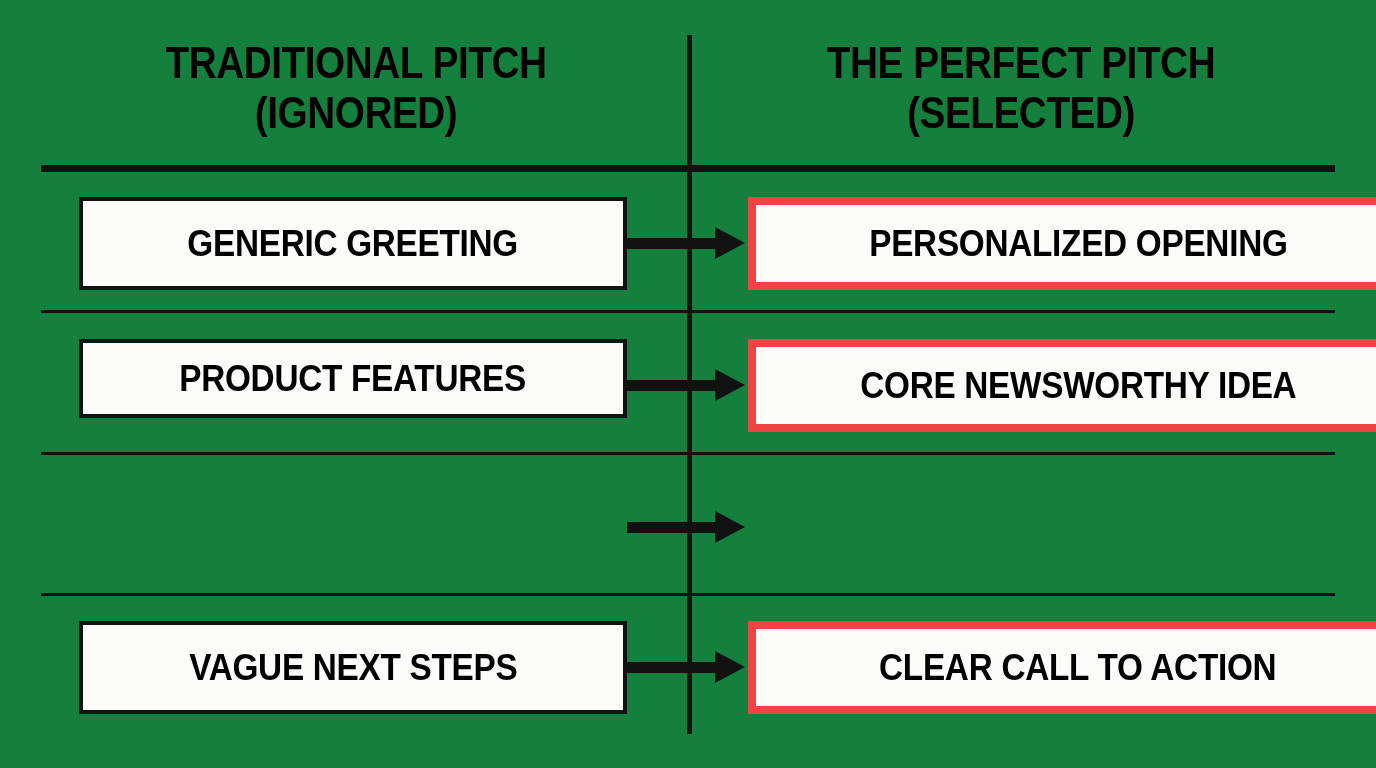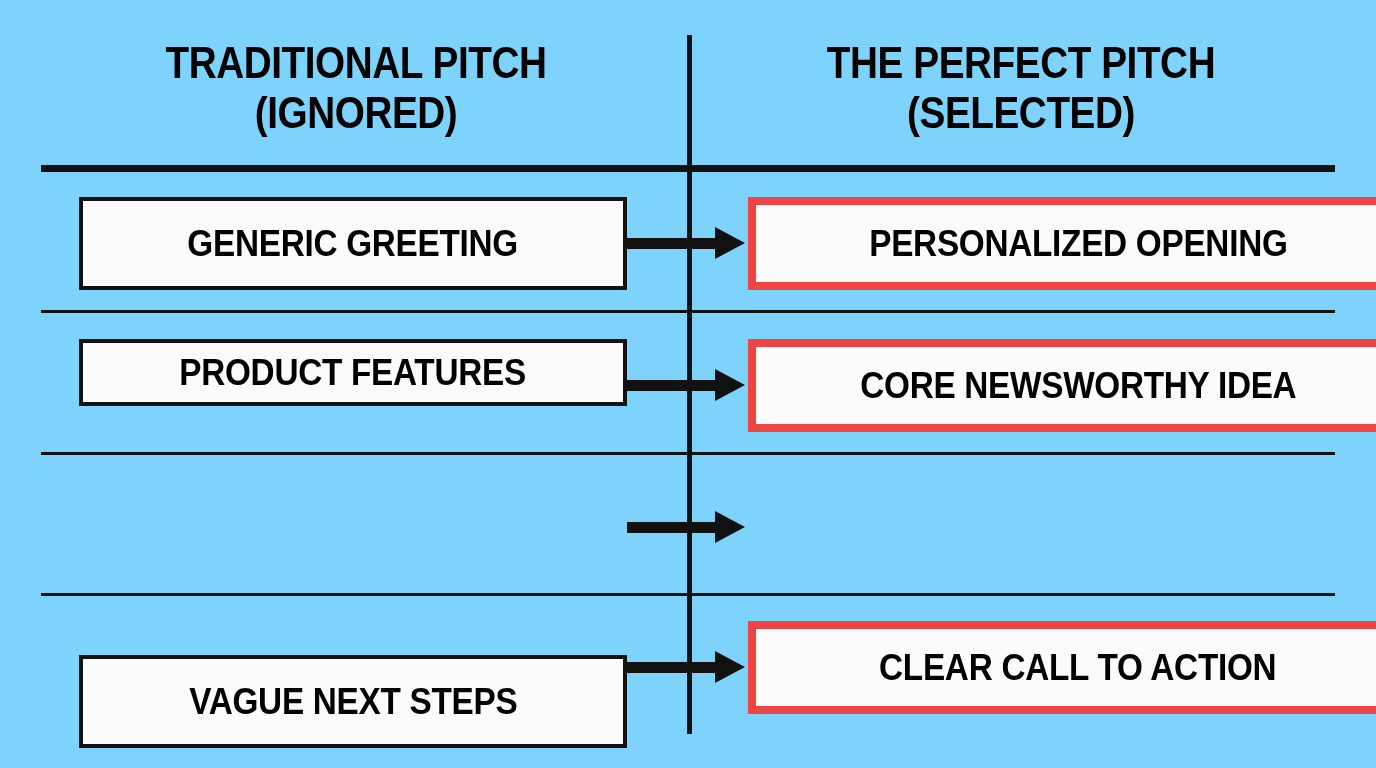--- a/index.html
+++ b/index.html
@@ -4,21 +4,21 @@
 <style>
   html, body {
     margin: 0;
     padding: 0;
     background: #ffffff;
   }
   #canvas {
     position: relative;
     width: 1376px;
     height: 768px;
-    background: #7dd3fc;
+    background: #15803d;
     overflow: hidden;
     font-family: "Liberation Sans", sans-serif;
     -webkit-font-smoothing: antialiased;
   }
 
   
   .col-header {
     position: absolute;
     top: 38px;
     text-align: center;
@@ -146,39 +146,39 @@
   <div class="arrow" style="left:627px;top:238px;width:118px;">
     <span class="shaft" style="width:90px;"></span>
     <span class="head" style="left:88px;"></span>
   </div>
   <div class="box box-right" style="top:197px;height:93px;">
     <span class="txt">
       <span>PERSONALIZED OPENING</span>
     </span>
   </div>
 
-  <div class="box box-left" style="top:339px;height:67px;">
+  <div class="box box-left" style="top:339px;height:79px;">
     <span class="txt">PRODUCT FEATURES</span>
   </div>
   <div class="arrow" style="left:627px;top:380px;width:118px;">
     <span class="shaft" style="width:90px;"></span>
     <span class="head" style="left:88px;"></span>
   </div>
   <div class="box box-right" style="top:339px;height:93px;">
     <span class="txt">
       <span>CORE NEWSWORTHY IDEA</span>
     </span>
   </div>
 
   <div class="arrow" style="left:627px;top:522px;width:118px;">
     <span class="shaft" style="width:90px;"></span>
     <span class="head" style="left:88px;"></span>
   </div>
 
-  <div class="box box-left" style="top:621px;height:93px;margin-top:34px;">
+  <div class="box box-left" style="top:621px;height:93px;">
     <span class="txt">VAGUE NEXT STEPS</span>
   </div>
   <div class="arrow" style="left:627px;top:662px;width:118px;">
     <span class="shaft" style="width:90px;"></span>
     <span class="head" style="left:88px;"></span>
   </div>
   <div class="box box-right" style="top:621px;height:93px;">
     <span class="txt">
       <span>CLEAR CALL TO ACTION</span>
     </span>

